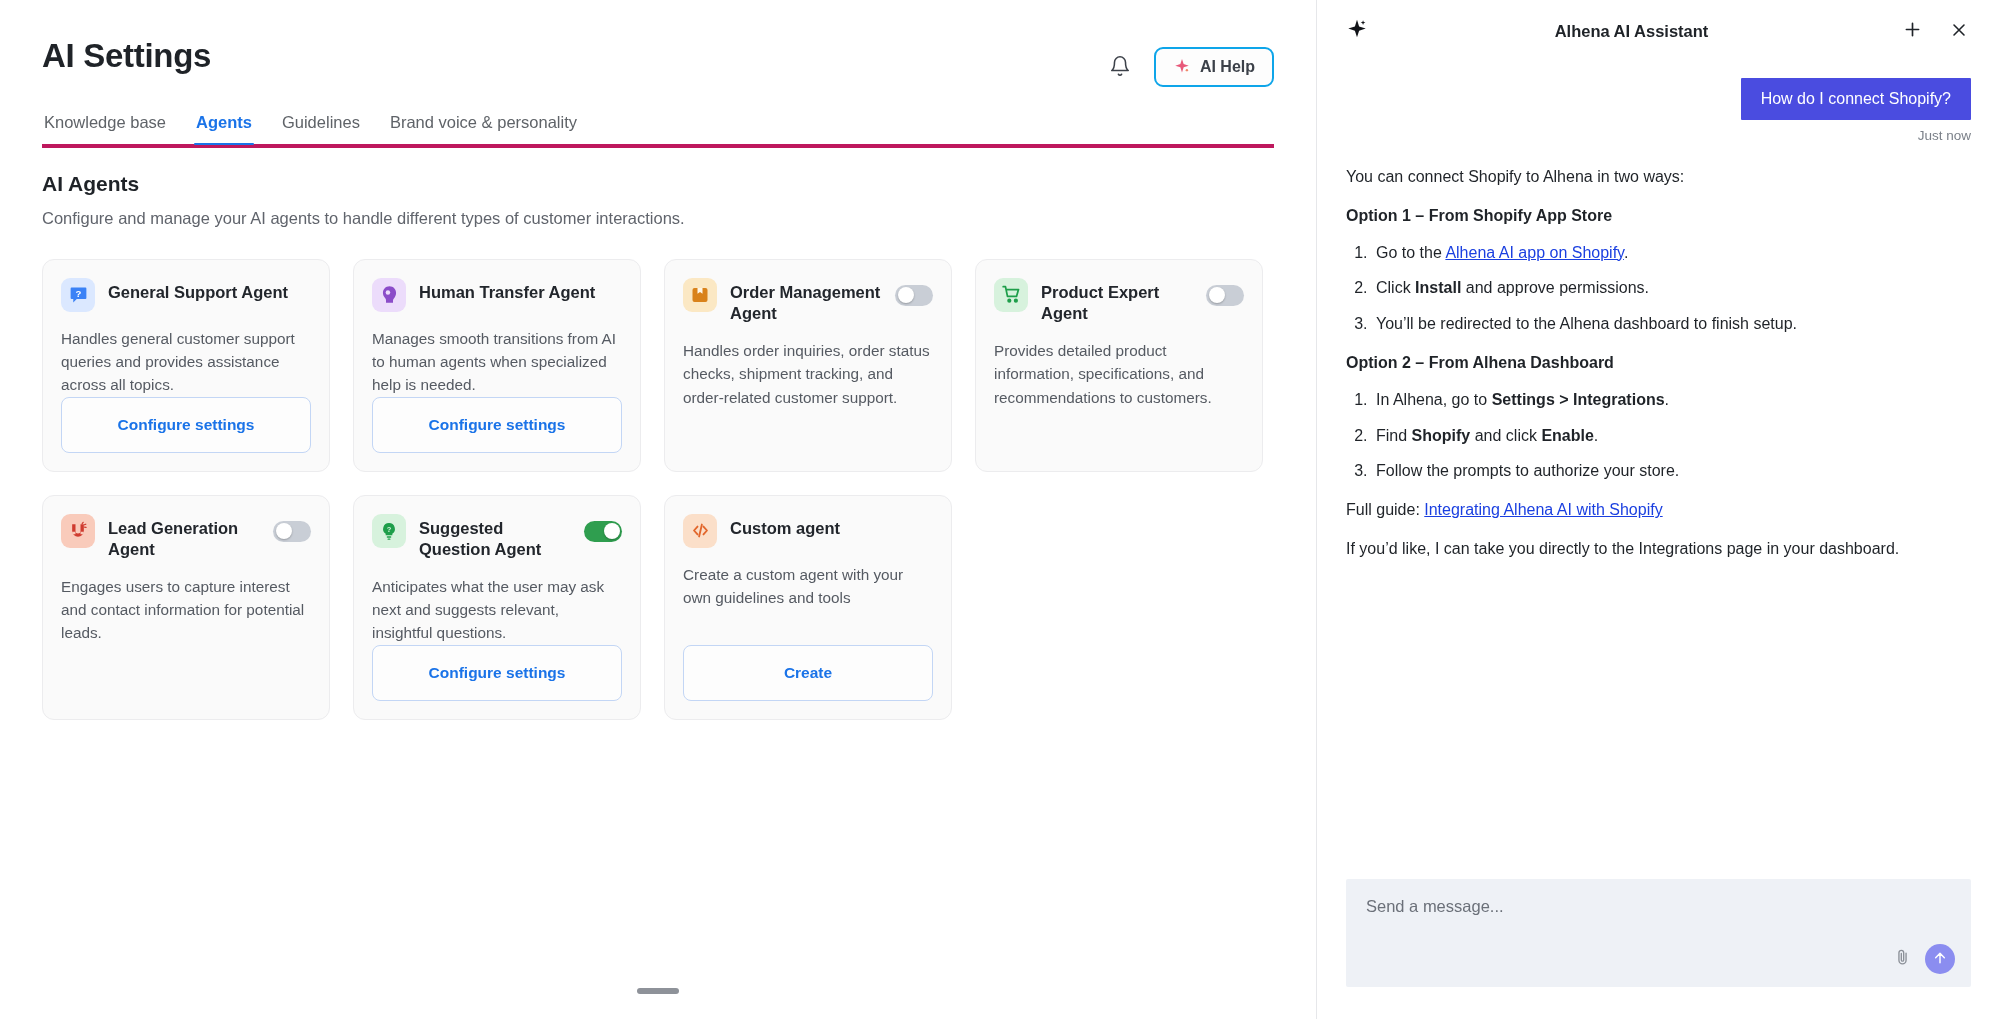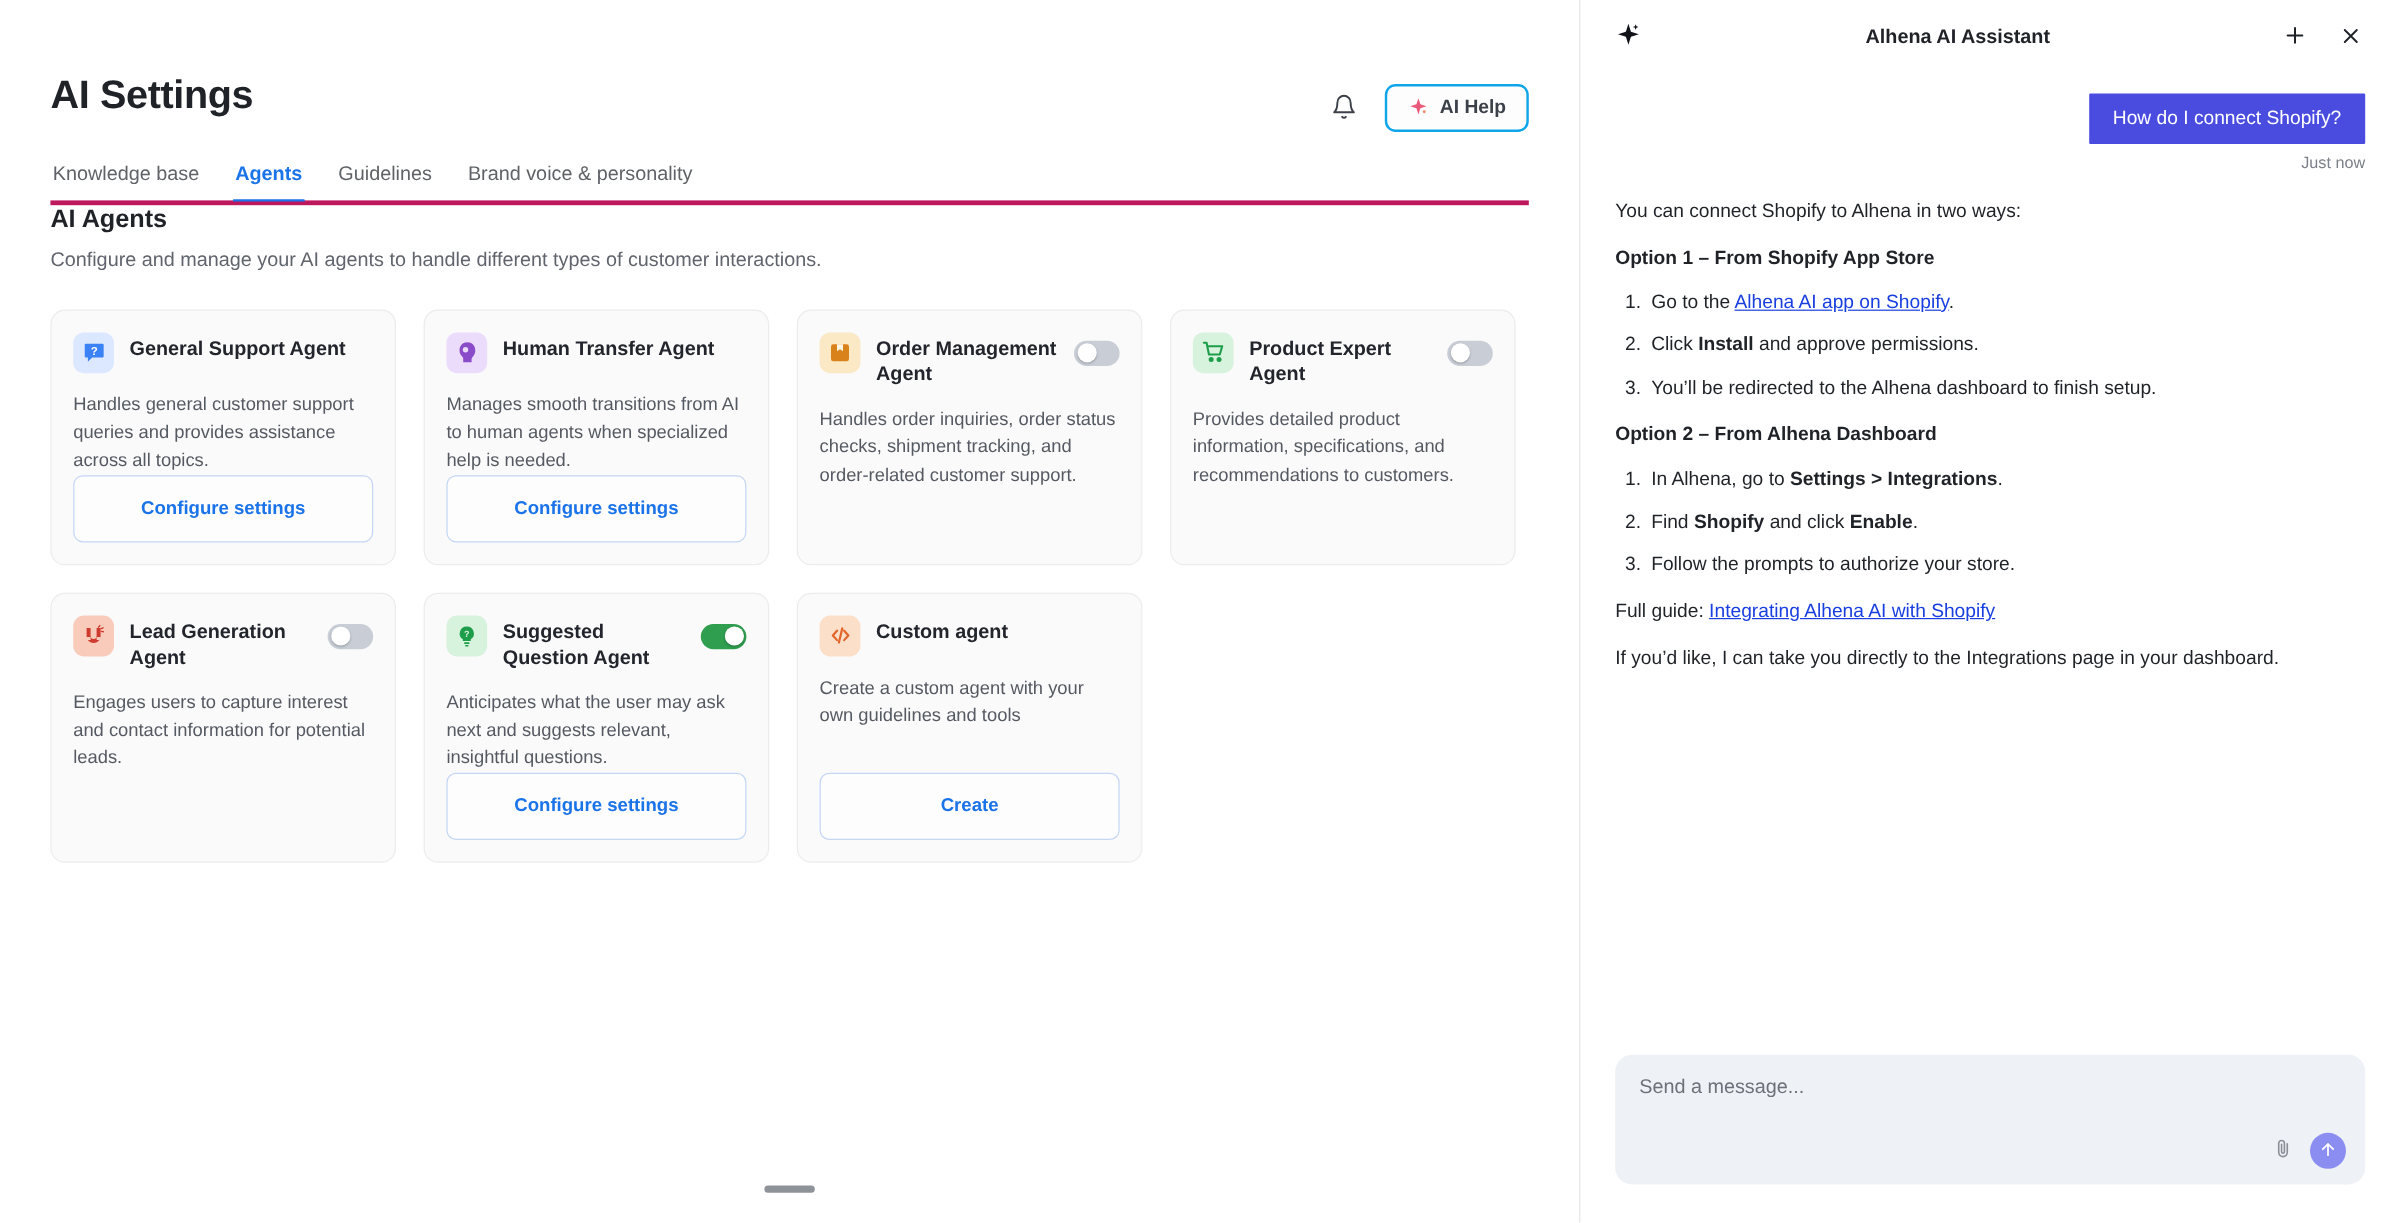--- a/index.html
+++ b/index.html
@@ -14,21 +14,21 @@
   
   .main {
     width: 1316px; height: 1019px;
     position: relative;
     background: #ffffff;
     padding: 0 42px;
     overflow: hidden;
   }
   .page-head {
     display: flex; align-items: flex-start; justify-content: space-between;
-    padding-top: 60px;
+    padding-top: 37px;
   }
   .page-title {
     font-size: 33px; font-weight: 700; color: #1f2328; letter-spacing: -0.3px;
   }
   .head-actions { display: flex; align-items: center; gap: 14px; padding-top: 10px; }
   .bell-btn {
     width: 40px; height: 40px; border-radius: 10px;
     display: flex; align-items: center; justify-content: center;
     background: transparent; border: none; cursor: pointer;
   }
@@ -54,21 +54,21 @@
   .tab.active { color: #1a73e8; font-weight: 600; }
   .tab.active::after {
     content: ""; position: absolute; bottom: -1px;
     height: 2.5px; background: #1a73e8; border-radius: 2px;
     left: 0; right: 0;
   }
   .tab-wrap { position: relative; }
   .tab-wrap .tab.active::after { left: 0; right: 0; }
 
   .section-title {
-    font-size: 21px; font-weight: 700; color: #1f2328;
+    margin-top: 24px; font-size: 21px; font-weight: 700; color: #1f2328;
   }
   .section-sub {
     margin-top: 11px; font-size: 16.5px; color: #60646c; line-height: 1.45;
   }
 
   
   .grid {
     margin-top: 28px;
     display: grid;
     grid-template-columns: repeat(4, 288px);
@@ -160,21 +160,21 @@
   .bot-msg p { margin-bottom: 14px; }
   .bot-msg .opt-head { font-weight: 700; margin-bottom: 12px; }
   .bot-msg ol { margin: 0 0 14px 26px; }
   .bot-msg li { margin-bottom: 11px; padding-left: 4px; }
   .bot-msg a { color: #1a3fe0; text-decoration: underline; }
   .bot-msg b { font-weight: 700; }
 
   .chat-input-wrap { padding: 0 29px 32px 29px; }
   .chat-input {
     background: #eef1f6;
-    border-radius: 14px;
+    border-radius: 2px;
     height: 108px;
     padding: 18px 20px 0 20px;
     position: relative;
   }
   .chat-placeholder { font-size: 16.5px; color: #6b7079; }
   .chat-input-actions {
     position: absolute; right: 16px; bottom: 13px;
     display: flex; align-items: center; gap: 13px;
   }
   .attach-btn { background: none; border: none; cursor: pointer; display: flex; }

